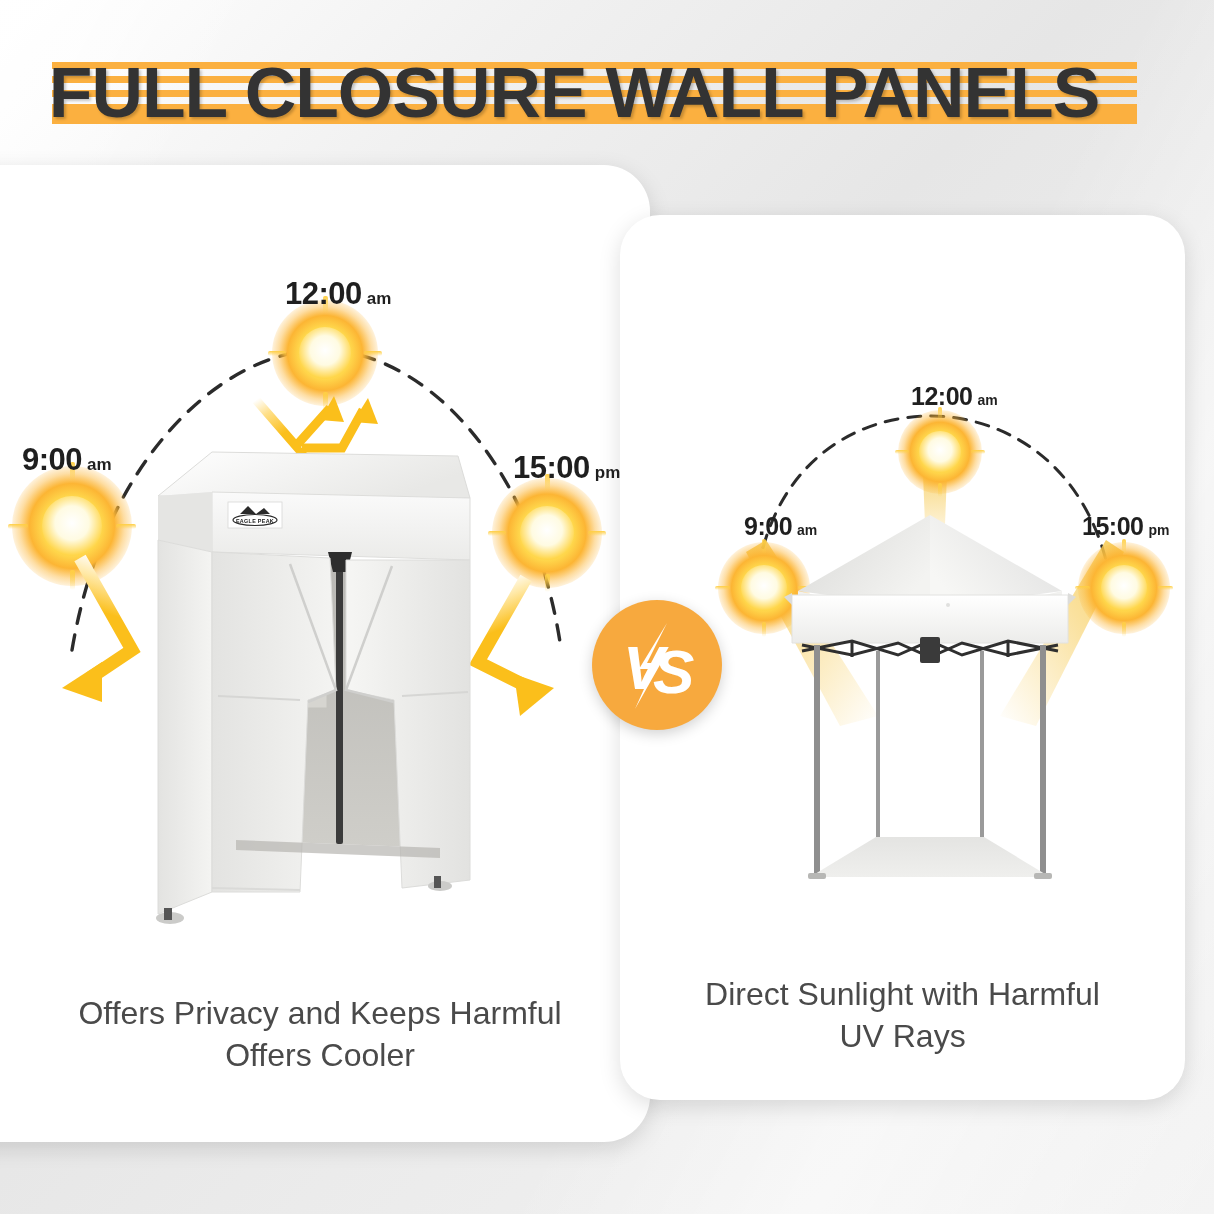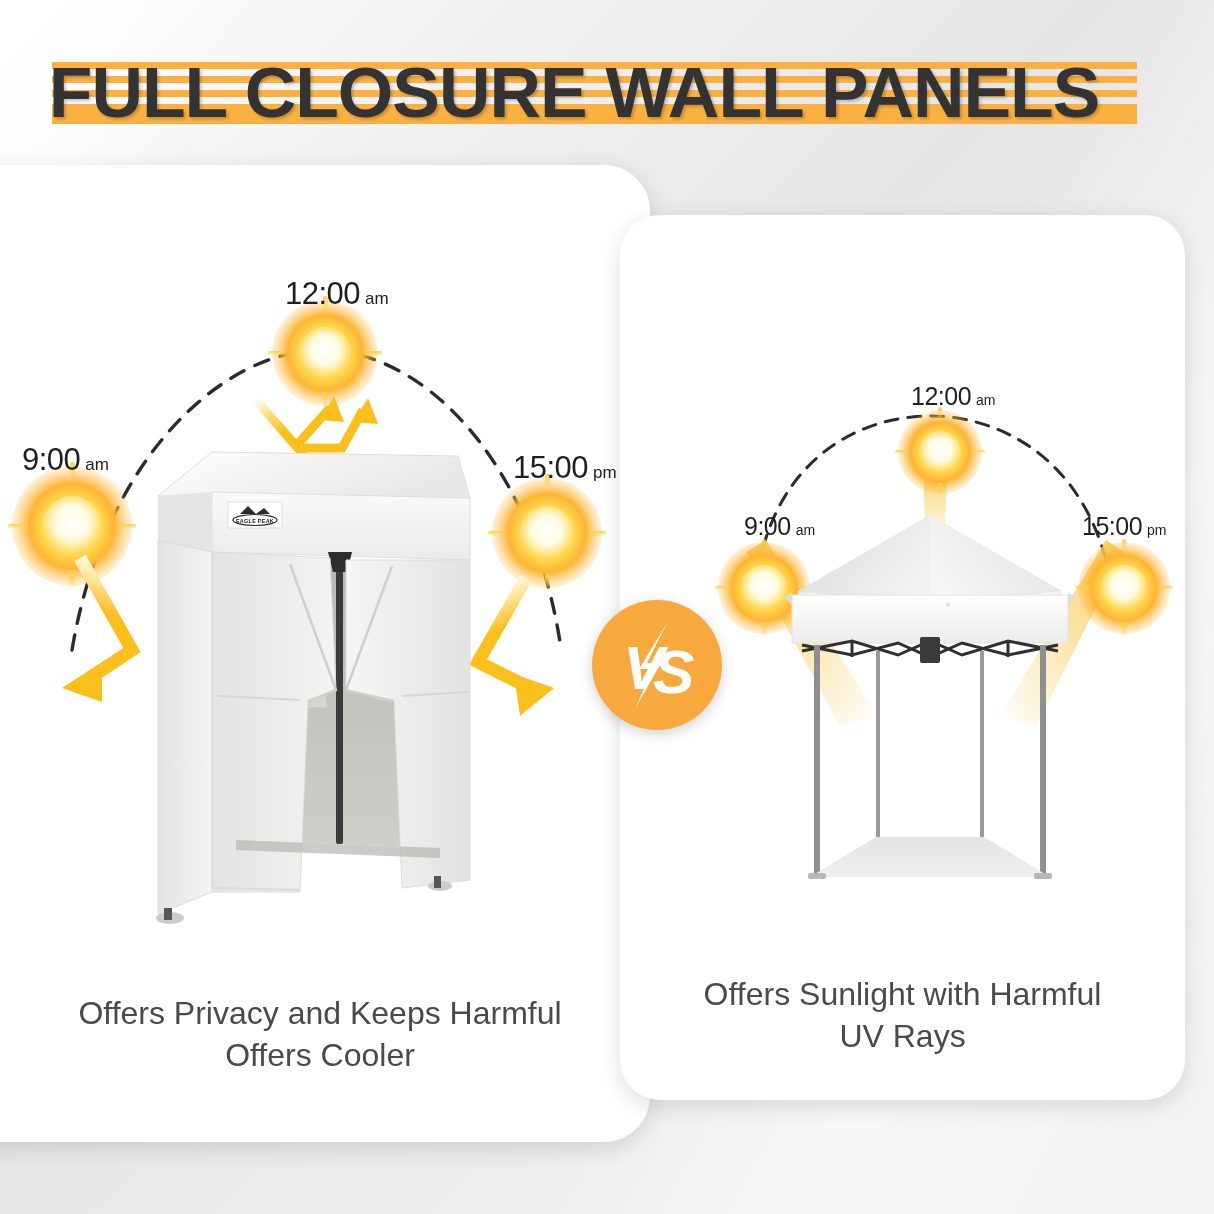--- a/index.html
+++ b/index.html
@@ -60,21 +60,21 @@
   }
   .sun .core{
     position:absolute; border-radius:50%;
     background:radial-gradient(circle at 50% 45%, #ffffff 0%, #fffbe2 38%, #ffd64a 72%, #f8ae2e 100%);
   }
   .ray{ position:absolute; background:linear-gradient(to top,rgba(250,178,45,0),#ffcf44); border-radius:2px; }
 
   
   .tlabel{
     position:absolute; color:#1f1f1f; white-space:nowrap;
-    font-family:"Liberation Sans", sans-serif; font-weight:normal;
+    font-family:"Liberation Sans", sans-serif; font-weight:bold;
   }
   .tlabel .big{ font-size:31px; letter-spacing:-0.5px; }
   .tlabel .sm { font-size:17px; margin-left:5px; }
   .tlabel.small .big{ font-size:25px; }
   .tlabel.small .sm { font-size:14px; }
 
   
   .vs{
     position:absolute; left:592px; top:600px; width:130px; height:130px;
     border-radius:50%; background:#F7A93E;
@@ -375,15 +375,15 @@
   <path d="M 96 332 L 204 332 L 270 372 L 30 372 Z" fill="url(#floorg)"></path>
   <rect x="28" y="368" width="18" height="6" fill="#b7b7b5" rx="2"></rect>
   <rect x="254" y="368" width="18" height="6" fill="#b7b7b5" rx="2"></rect>
 </svg>
 
 <div class="caption cap-left">
   <div>Offers Privacy and Keeps Harmful</div>
   <div>Offers Cooler</div>
 </div>
 <div class="caption cap-right">
-  <div>Offers Sunlight with Harmful</div>
+  <div>Direct Sunlight with Harmful</div>
   <div>UV Rays</div>
 </div>
 
 </body></html>

